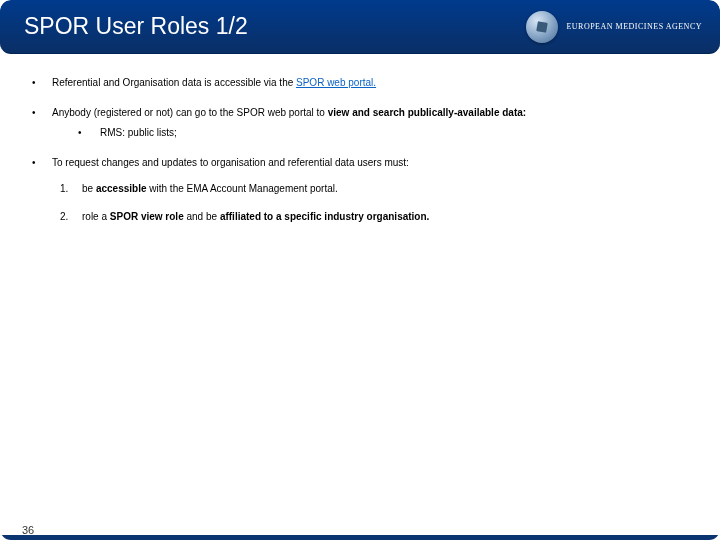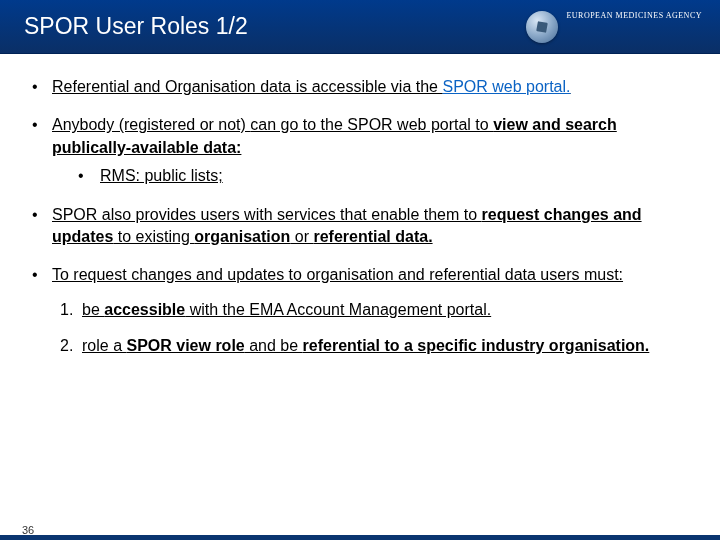--- a/index.html
+++ b/index.html
@@ -1,15 +1,15 @@
 <!DOCTYPE html>
 <html><head>
 <meta charset="utf-8">
 <style>
-  * { margin: 0; padding: 0; box-sizing: border-box; }
+  * { margin: 0; padding: 0; box-sizing: border-box; border-radius: 11px; }
   body {
     width: 720px;
     height: 540px;
     background: #fff;
     font-family: Verdana, Geneva, sans-serif;
     color: #000;
     position: relative;
     overflow: hidden;
   }
   .header {
@@ -21,20 +21,21 @@
     padding: 0 18px 0 24px;
     border-bottom: 1px solid #002255;
   }
   .header-title {
     color: #fff;
     font-size: 23px;
     font-weight: 400;
   }
   .header-right {
     display: flex;
+    align-items: center;
     gap: 8px;
   }
   .logo-circle {
     width: 32px;
     height: 32px;
     border-radius: 50%;
     background: radial-gradient(circle at 35% 30%, #d8e6f5 0%, #8aa8c8 50%, #456a95 100%);
     box-shadow: 0 1px 3px rgba(0,0,0,0.4);
     display: flex;
     align-items: center;
@@ -48,23 +49,22 @@
     transform: rotate(10deg);
   }
   .agency-text {
     color: #fff;
     font-size: 8px;
     letter-spacing: 0.5px;
     font-family: Georgia, serif;
   }
   .content {
     padding: 22px 26px 0 26px;
-    font-size: 16px;
+    font-size: 10px;
     line-height: 1.4;
-    text-decoration: underline;
   }
   ul.main-list {
     list-style: none;
   }
   ul.main-list > li {
     position: relative;
     padding-left: 26px;
     margin-bottom: 16px;
   }
   ul.main-list > li::before {
@@ -145,34 +145,31 @@
       <span>Referential and Organisation data is accessible via the </span><a class="link">SPOR web portal.</a>
     </li>
 
     <li>
       <span>Anybody (registered or not) </span><span>can go to the SPOR web portal to </span><b>view and search publically-available data:</b>
       <ul class="sub-list">
         <li>RMS: public lists;</li>
       </ul>
     </li>
 
-    <li>
-      <span>SPOR also provides users with services that enable them to </span><b>request changes and updates</b><span> to existing </span><b>organisation</b><span> or </span><b>referential data.</b>
-    </li>
 
     <li>
       <span>To request changes and updates to organisation and referential data users must:</span>
       <ol class="num-list">
         <li>
           <span class="num-marker">1.</span>
           <span>be </span><b>accessible</b><span> with the EMA Account Management portal.</span>
         </li>
         <li>
           <span class="num-marker">2.</span>
-          <span>role a </span><b>SPOR view role</b><span> and be </span><b>referential to a specific industry organisation.</b>
+          <span>role a </span><b>SPOR view role</b><span> and be </span><b>affiliated to a specific industry organisation.</b>
         </li>
       </ol>
     </li>
 
   </ul>
 </div>
 
 <div class="page-number">36</div>
 <div class="footer-bar"></div>
 

